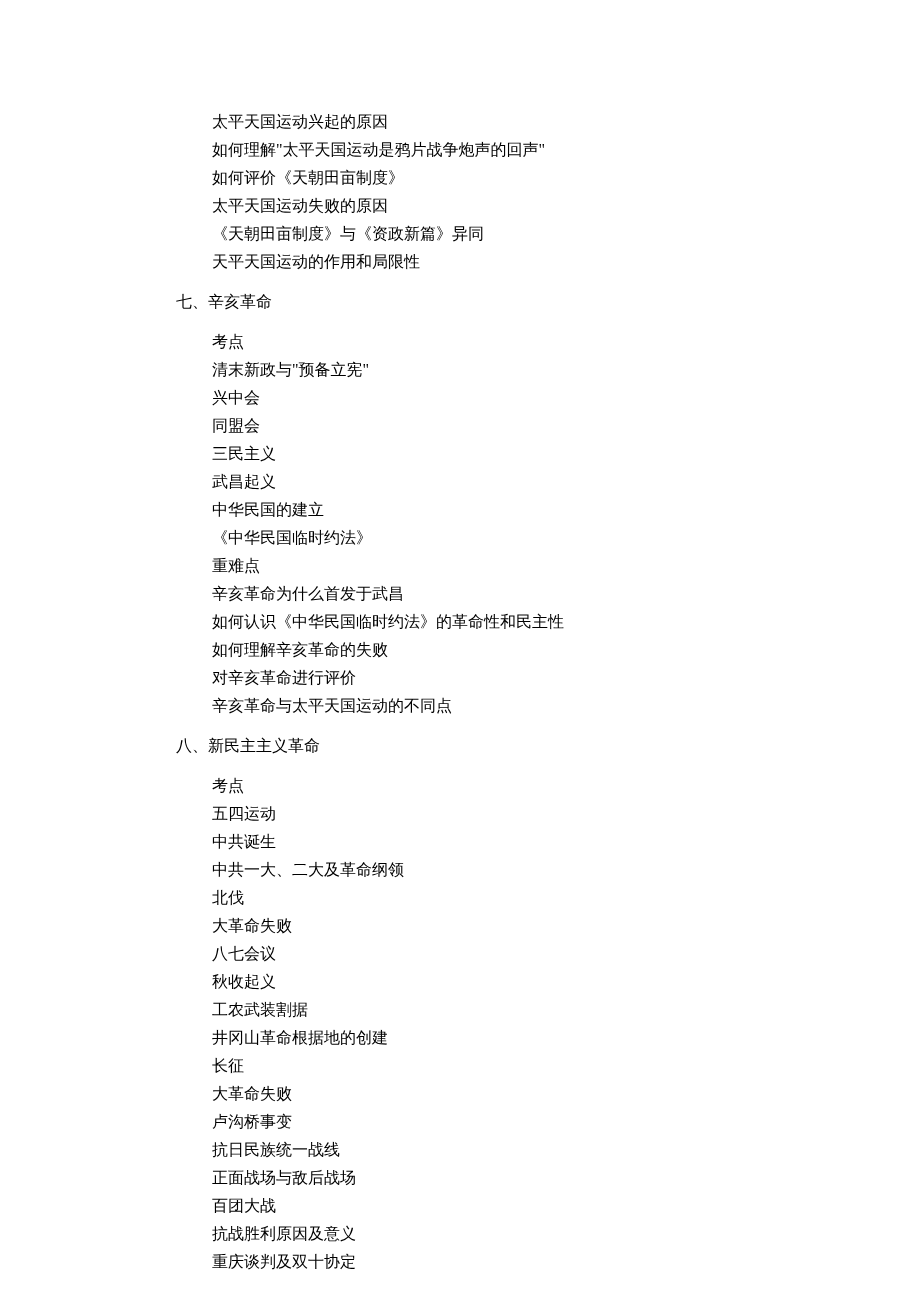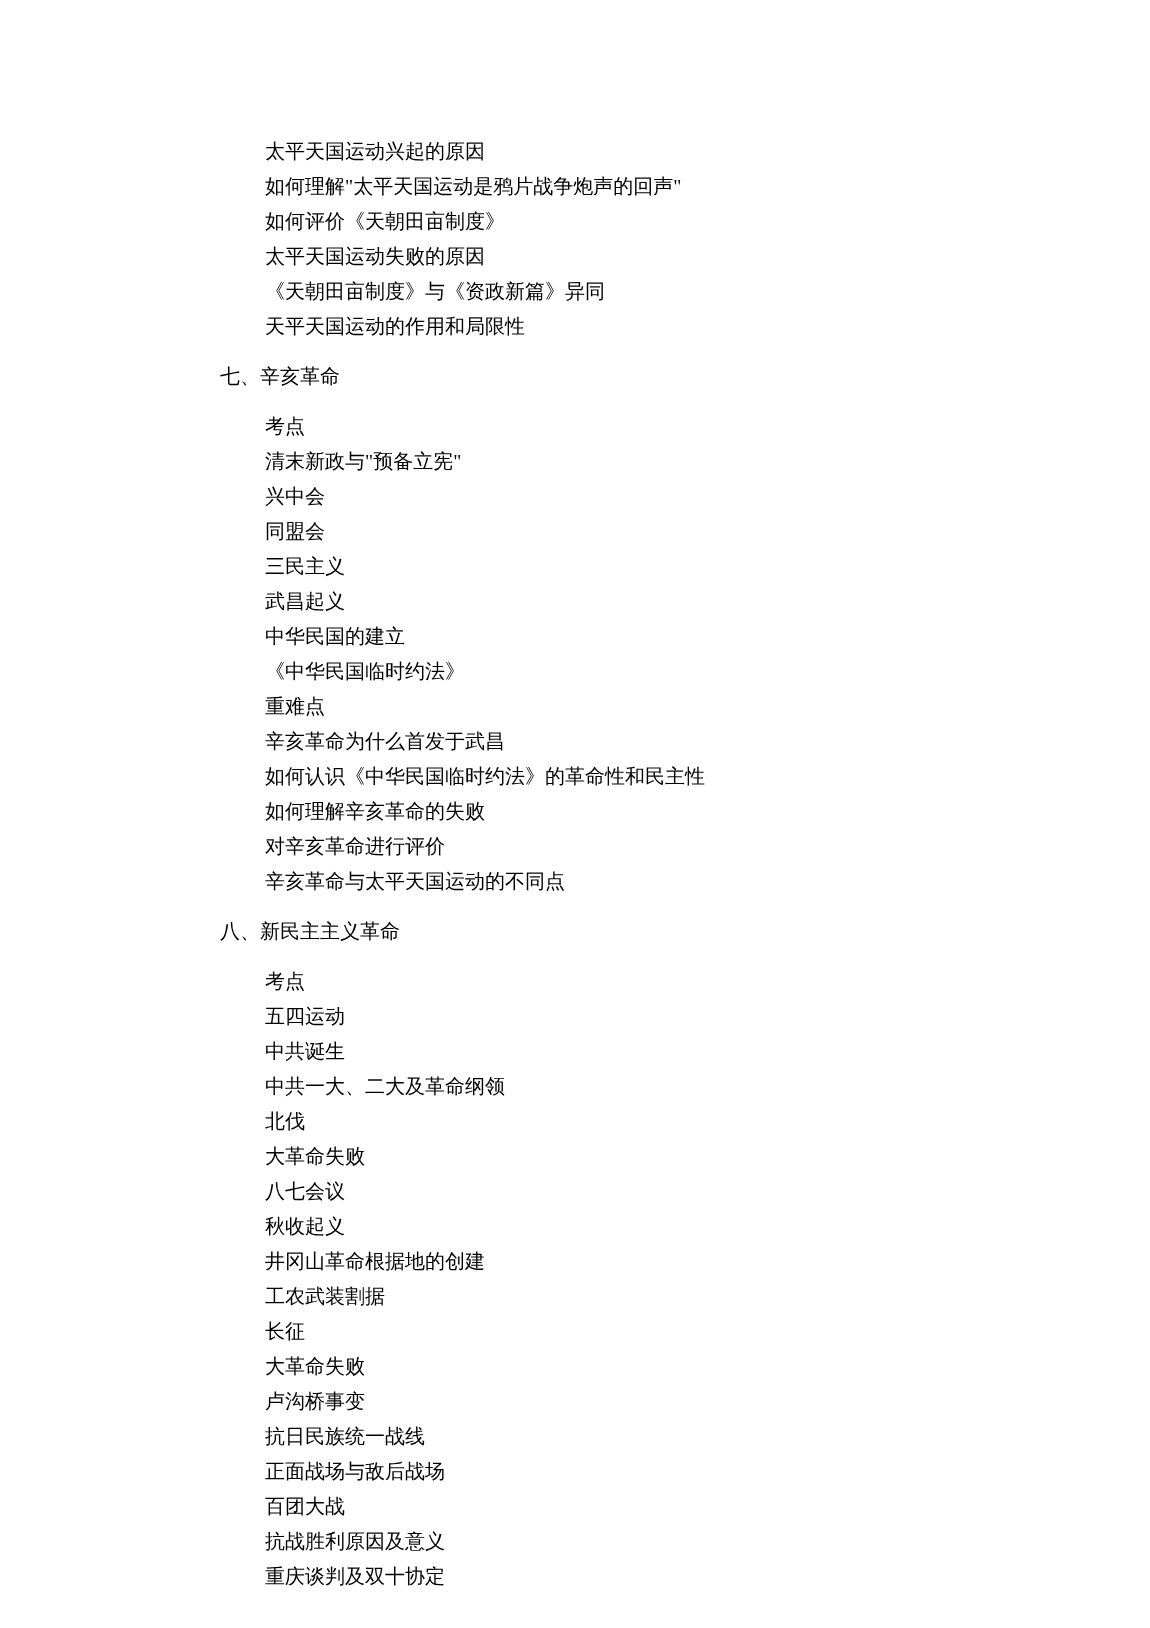--- a/index.html
+++ b/index.html
@@ -58,22 +58,22 @@
 
   <div class="section-title">八、新民主主义革命</div>
   <div class="item-line">考点</div>
   <div class="item-line">五四运动</div>
   <div class="item-line">中共诞生</div>
   <div class="item-line">中共一大、二大及革命纲领</div>
   <div class="item-line">北伐</div>
   <div class="item-line">大革命失败</div>
   <div class="item-line">八七会议</div>
   <div class="item-line">秋收起义</div>
+  <div class="item-line">工农武装割据</div>
   <div class="item-line">井冈山革命根据地的创建</div>
-  <div class="item-line">工农武装割据</div>
   <div class="item-line">长征</div>
   <div class="item-line">大革命失败</div>
   <div class="item-line">卢沟桥事变</div>
   <div class="item-line">抗日民族统一战线</div>
   <div class="item-line">正面战场与敌后战场</div>
   <div class="item-line">百团大战</div>
   <div class="item-line">抗战胜利原因及意义</div>
   <div class="item-line">重庆谈判及双十协定</div>
 
 </div>

